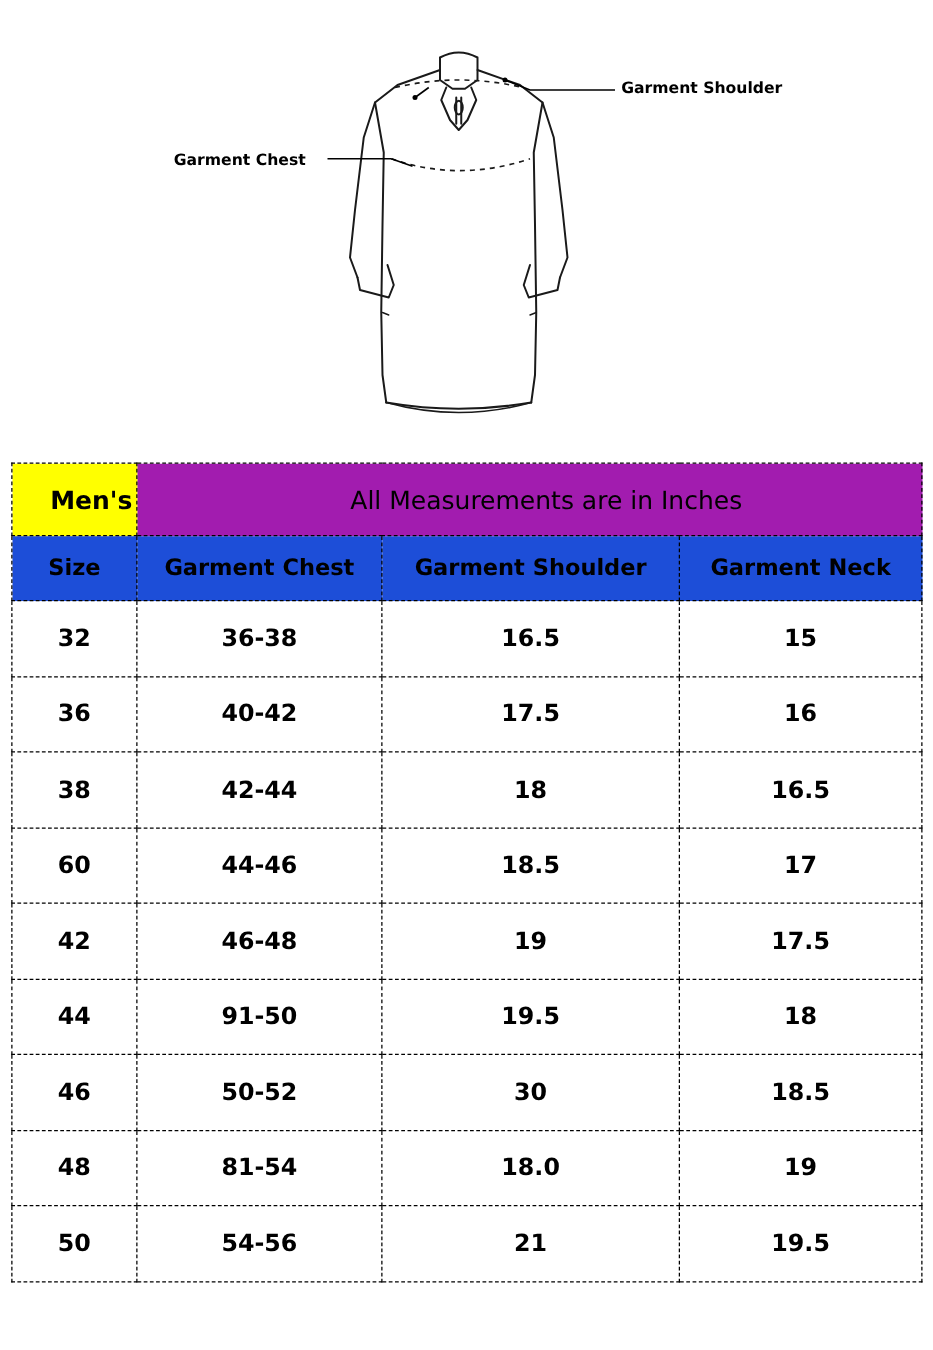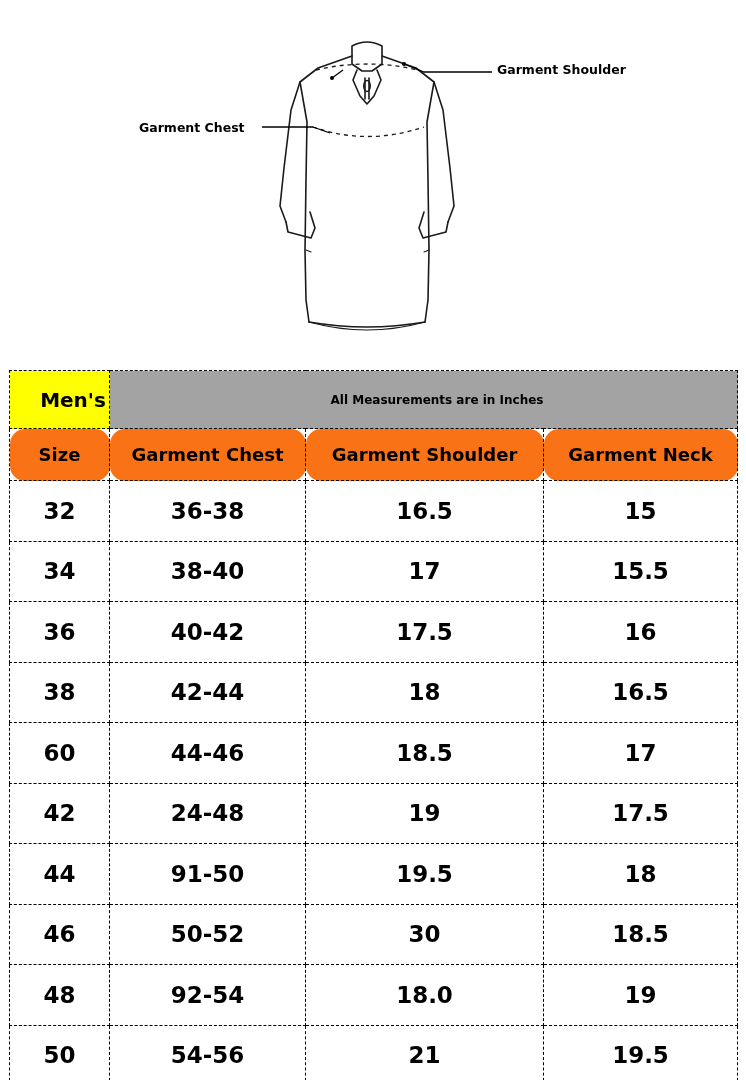--- a/index.html
+++ b/index.html
@@ -64,35 +64,34 @@
   .row-title td {
     height: 55px;
     padding-left: 28px;
   }
   .cell-mens {
     background: #ffff00;
     font-weight: bold;
     font-size: 20px;
   }
   .cell-title {
-    font-weight: bold;
-    font-size: 12px;
-    background: #a3a3a3;
+    font-weight: normal;
+    font-size: 20px;
+    background: #a21caf;
   }
   .row-header td {
-    background: #f97316;
+    background: #1d4ed8;
     font-weight: bold;
     font-size: 18px;
     height: 49px;
-    border-radius: 15px;
   }
   .row-data td {
     height: 57.5px;
     font-weight: bold;
-    font-size: 23px;
+    font-size: 19px;
     background: #ffffff;
   }
 </style>
 </head>
 <body>
 
 <div class="diagram">
   <svg width="746" height="360" viewBox="0 0 746 360">
     <g fill="none" stroke="#1a1a1a" stroke-width="1.6" stroke-linejoin="round" stroke-linecap="round">
 
@@ -160,64 +159,58 @@
         <td>Garment Neck</td>
       </tr>
 
       <tr class="row-data">
         <td>32</td>
         <td>36-38</td>
         <td>16.5</td>
         <td>15</td>
       </tr>
       <tr class="row-data">
-        <td>34</td>
-        <td>38-40</td>
-        <td>17</td>
-        <td>15.5</td>
-      </tr>
-      <tr class="row-data">
         <td>36</td>
         <td>40-42</td>
         <td>17.5</td>
         <td>16</td>
       </tr>
       <tr class="row-data">
         <td>38</td>
         <td>42-44</td>
         <td>18</td>
         <td>16.5</td>
       </tr>
       <tr class="row-data">
         <td>60</td>
         <td>44-46</td>
         <td>18.5</td>
         <td>17</td>
       </tr>
       <tr class="row-data">
         <td>42</td>
-        <td>24-48</td>
+        <td>46-48</td>
         <td>19</td>
         <td>17.5</td>
       </tr>
       <tr class="row-data">
         <td>44</td>
         <td>91-50</td>
         <td>19.5</td>
         <td>18</td>
       </tr>
       <tr class="row-data">
         <td>46</td>
         <td>50-52</td>
         <td>30</td>
         <td>18.5</td>
       </tr>
       <tr class="row-data">
         <td>48</td>
-        <td>92-54</td>
+        <td>81-54</td>
         <td>18.0</td>
         <td>19</td>
       </tr>
       <tr class="row-data">
         <td>50</td>
         <td>54-56</td>
         <td>21</td>
         <td>19.5</td>
       </tr>
     </tbody>

